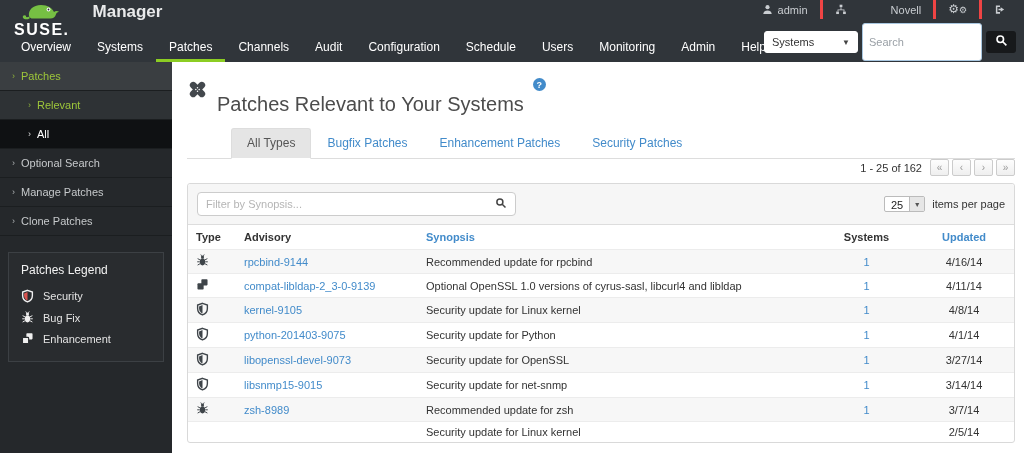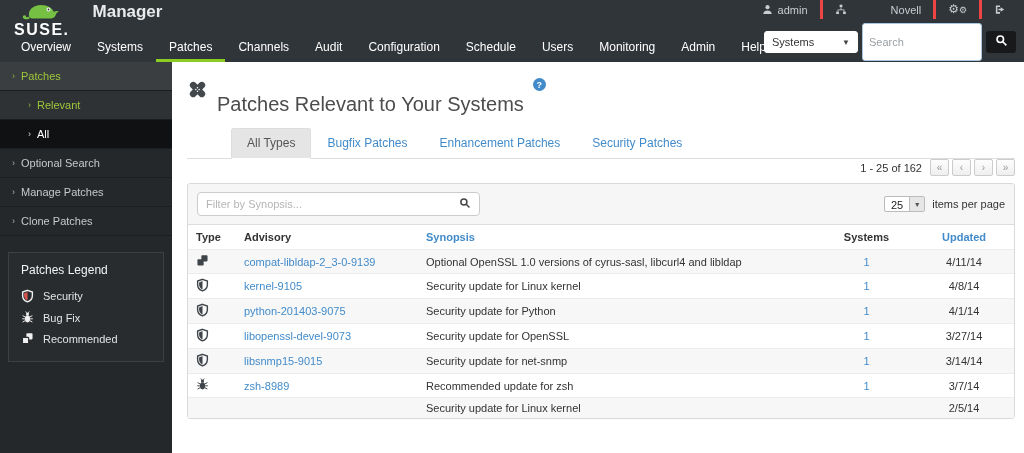--- a/index.html
+++ b/index.html
@@ -61,21 +61,21 @@
   .tab.active { background:#e5e5e5; border:1px solid #ddd; border-bottom:1px solid #fff; border-radius:3px 3px 0 0; color:#555;margin-left:44px; }
 
   .desc { font-size:11px; color:#333; margin:15px 0 12px; }
 
   .list-info { display:flex; justify-content:flex-end; align-items:center; gap:8px; font-size:11px; color:#333; margin-bottom:7px; }
   .pg-btns { display:flex; gap:3px; }
   .pg-btn { min-width:19px; height:17px; border:1px solid #ccc; background:linear-gradient(#fdfdfd,#efefef); color:#999; font-size:10px; line-height:10px; display:flex; align-items:center; justify-content:center; border-radius:2px; cursor:pointer; }
 
   .panel { border:1px solid #d9d9d9; border-radius:3px; }
   .panel-heading { background:#f6f6f6; border-bottom:1px solid #ddd; padding:8px 9px; display:flex; justify-content:space-between; align-items:center; border-radius:3px 3px 0 0; }
-  .filter-group { display:flex; align-items:center; width:283px; height:24px; background:#fff; border:1px solid #ccc; border-radius:4px; padding:0 8px; }
+  .filter-group { display:flex; align-items:center; width:319px; height:24px; background:#fff; border:1px solid #ccc; border-radius:4px; padding:0 8px; }
   .filter-input { border:none; outline:none; flex:1; font-size:11px; font-family:inherit; color:#333; }
   .filter-input::placeholder { color:#b5b5b5; }
   .filter-btn { color:#444; display:flex; align-items:center; cursor:pointer; background:none; border:none; padding:0; }
   .per-page { display:flex; align-items:center; gap:7px; font-size:11px; color:#333; }
   .pp-select { display:flex; align-items:stretch; border:1px solid #bbb; border-radius:2px; background:#fff; height:16px; cursor:pointer; }
   .pp-value { padding:2px 6px 0; font-size:11px; color:#222; }
   .pp-caret { width:15px; background:#e6e6e6; border-left:1px solid #bbb; display:flex; align-items:center; justify-content:center; font-size:7px; color:#555; }
 
   table { width:100%; border-collapse:collapse; table-layout:fixed; }
   col.c-type { width:48px; } col.c-adv { width:182px; } col.c-sys { width:95px; } col.c-upd { width:100px; }
@@ -225,21 +225,21 @@
               </span>
               <span>Bug Fix</span>
             </div>
             <div class="legend-item">
               <span style="color:#f0f0f0">
                 <svg width="13" height="13" viewBox="0 0 16 16">
                   <rect x="6.6" y="1.5" width="7.6" height="7.6" rx="1" fill="currentColor"></rect>
                   <rect x="1.8" y="6.6" width="7.6" height="7.6" rx="1" fill="currentColor" stroke="#292c2f" stroke-width="1.4"></rect>
                 </svg>
               </span>
-              <span>Recommended</span>
+              <span>Enhancement</span>
             </div>
           </div>
       </div>
     </div>
 
     <div class="main">
       <div class="page-title">
         <span class="title-icon">
           <svg width="21" height="21" viewBox="0 0 20 20">
             <g fill="#43484d">
@@ -311,88 +311,103 @@
                 <th class="">Type</th>
                 <th class="">Advisory</th>
                 <th class="sortable ">Synopsis</th>
                 <th class="c">Systems</th>
                 <th class="sortable c">Updated</th>
               </tr>
             </thead>
           <tbody id="table-body">
               <tr>
                 <td><span class="type-ico">
-                    <svg width="13" height="13" viewBox="0 0 16 16">
-                      <rect x="6.6" y="1.5" width="7.6" height="7.6" rx="1" fill="currentColor"></rect>
-                      <rect x="1.8" y="6.6" width="7.6" height="7.6" rx="1" fill="currentColor" stroke="transparent" stroke-width="1.4"></rect>
-                    </svg>
-                  </span></td>
-                <td><a class="lnk">compat-libldap-2_3-0-9139</a></td>
-                <td>Optional OpenSSL 1.0 versions of cyrus-sasl, libcurl4 and libldap</td>
-                <td class="c"><a class="lnk">1</a></td>
-                <td class="c">4/11/14</td>
-              </tr>
-              <tr>
-                <td><span class="type-ico">
-                    <svg width="13" height="14" viewBox="0 0 16 16">
-                      <path d="M8 1 14 3.2v4.3c0 4.1-2.6 6.8-6 7.8-3.4-1-6-3.7-6-7.8V3.2Z" fill="none" stroke="currentColor" stroke-width="1.7"></path>
-                      <path d="M8 3.2 3.8 4.8v2.7c0 3 1.8 5.1 4.2 6z" fill="currentColor"></path>
-                    </svg>
-                  </span></td>
-                <td><a class="lnk">kernel-9105</a></td>
-                <td>Security update for Linux kernel</td>
-                <td class="c"><a class="lnk">1</a></td>
-                <td class="c">4/8/14</td>
-              </tr>
-              <tr>
-                <td><span class="type-ico">
-                    <svg width="13" height="14" viewBox="0 0 16 16">
-                      <path d="M8 1 14 3.2v4.3c0 4.1-2.6 6.8-6 7.8-3.4-1-6-3.7-6-7.8V3.2Z" fill="none" stroke="currentColor" stroke-width="1.7"></path>
-                      <path d="M8 3.2 3.8 4.8v2.7c0 3 1.8 5.1 4.2 6z" fill="currentColor"></path>
-                    </svg>
-                  </span></td>
-                <td><a class="lnk">python-201403-9075</a></td>
-                <td>Security update for Python</td>
-                <td class="c"><a class="lnk">1</a></td>
-                <td class="c">4/1/14</td>
-              </tr>
-              <tr>
-                <td><span class="type-ico">
-                    <svg width="13" height="14" viewBox="0 0 16 16">
-                      <path d="M8 1 14 3.2v4.3c0 4.1-2.6 6.8-6 7.8-3.4-1-6-3.7-6-7.8V3.2Z" fill="none" stroke="currentColor" stroke-width="1.7"></path>
-                      <path d="M8 3.2 3.8 4.8v2.7c0 3 1.8 5.1 4.2 6z" fill="currentColor"></path>
-                    </svg>
-                  </span></td>
-                <td><a class="lnk">libopenssl-devel-9073</a></td>
-                <td>Security update for OpenSSL</td>
-                <td class="c"><a class="lnk">1</a></td>
-                <td class="c">3/27/14</td>
-              </tr>
-              <tr>
-                <td><span class="type-ico">
-                    <svg width="13" height="14" viewBox="0 0 16 16">
-                      <path d="M8 1 14 3.2v4.3c0 4.1-2.6 6.8-6 7.8-3.4-1-6-3.7-6-7.8V3.2Z" fill="none" stroke="currentColor" stroke-width="1.7"></path>
-                      <path d="M8 3.2 3.8 4.8v2.7c0 3 1.8 5.1 4.2 6z" fill="currentColor"></path>
-                    </svg>
-                  </span></td>
-                <td><a class="lnk">libsnmp15-9015</a></td>
-                <td>Security update for net-snmp</td>
-                <td class="c"><a class="lnk">1</a></td>
-                <td class="c">3/14/14</td>
-              </tr>
-              <tr>
-                <td><span class="type-ico">
                     <svg width="13" height="13" viewBox="0 0 16 16" fill="currentColor">
                       <ellipse cx="8" cy="9.6" rx="3.3" ry="4.4"></ellipse>
                       <circle cx="8" cy="3.7" r="1.9"></circle>
                       <g stroke="currentColor" stroke-width="1.2" fill="none">
                         <path d="M4.9 7.2 2 5.7M4.6 9.6H1.5M4.9 12 2 13.6M11.1 7.2 14 5.7M11.4 9.6h3.1M11.1 12 14 13.6M6.9 2.2 5.9.7M9.1 2.2 10.1.7"></path>
                       </g>
                     </svg>
                   </span></td>
+                <td><a class="lnk">rpcbind-9144</a></td>
+                <td>Recommended update for rpcbind</td>
+                <td class="c"><a class="lnk">1</a></td>
+                <td class="c">4/16/14</td>
+              </tr>
+              <tr>
+                <td><span class="type-ico">
+                    <svg width="13" height="13" viewBox="0 0 16 16">
+                      <rect x="6.6" y="1.5" width="7.6" height="7.6" rx="1" fill="currentColor"></rect>
+                      <rect x="1.8" y="6.6" width="7.6" height="7.6" rx="1" fill="currentColor" stroke="transparent" stroke-width="1.4"></rect>
+                    </svg>
+                  </span></td>
+                <td><a class="lnk">compat-libldap-2_3-0-9139</a></td>
+                <td>Optional OpenSSL 1.0 versions of cyrus-sasl, libcurl4 and libldap</td>
+                <td class="c"><a class="lnk">1</a></td>
+                <td class="c">4/11/14</td>
+              </tr>
+              <tr>
+                <td><span class="type-ico">
+                    <svg width="13" height="14" viewBox="0 0 16 16">
+                      <path d="M8 1 14 3.2v4.3c0 4.1-2.6 6.8-6 7.8-3.4-1-6-3.7-6-7.8V3.2Z" fill="none" stroke="currentColor" stroke-width="1.7"></path>
+                      <path d="M8 3.2 3.8 4.8v2.7c0 3 1.8 5.1 4.2 6z" fill="currentColor"></path>
+                    </svg>
+                  </span></td>
+                <td><a class="lnk">kernel-9105</a></td>
+                <td>Security update for Linux kernel</td>
+                <td class="c"><a class="lnk">1</a></td>
+                <td class="c">4/8/14</td>
+              </tr>
+              <tr>
+                <td><span class="type-ico">
+                    <svg width="13" height="14" viewBox="0 0 16 16">
+                      <path d="M8 1 14 3.2v4.3c0 4.1-2.6 6.8-6 7.8-3.4-1-6-3.7-6-7.8V3.2Z" fill="none" stroke="currentColor" stroke-width="1.7"></path>
+                      <path d="M8 3.2 3.8 4.8v2.7c0 3 1.8 5.1 4.2 6z" fill="currentColor"></path>
+                    </svg>
+                  </span></td>
+                <td><a class="lnk">python-201403-9075</a></td>
+                <td>Security update for Python</td>
+                <td class="c"><a class="lnk">1</a></td>
+                <td class="c">4/1/14</td>
+              </tr>
+              <tr>
+                <td><span class="type-ico">
+                    <svg width="13" height="14" viewBox="0 0 16 16">
+                      <path d="M8 1 14 3.2v4.3c0 4.1-2.6 6.8-6 7.8-3.4-1-6-3.7-6-7.8V3.2Z" fill="none" stroke="currentColor" stroke-width="1.7"></path>
+                      <path d="M8 3.2 3.8 4.8v2.7c0 3 1.8 5.1 4.2 6z" fill="currentColor"></path>
+                    </svg>
+                  </span></td>
+                <td><a class="lnk">libopenssl-devel-9073</a></td>
+                <td>Security update for OpenSSL</td>
+                <td class="c"><a class="lnk">1</a></td>
+                <td class="c">3/27/14</td>
+              </tr>
+              <tr>
+                <td><span class="type-ico">
+                    <svg width="13" height="14" viewBox="0 0 16 16">
+                      <path d="M8 1 14 3.2v4.3c0 4.1-2.6 6.8-6 7.8-3.4-1-6-3.7-6-7.8V3.2Z" fill="none" stroke="currentColor" stroke-width="1.7"></path>
+                      <path d="M8 3.2 3.8 4.8v2.7c0 3 1.8 5.1 4.2 6z" fill="currentColor"></path>
+                    </svg>
+                  </span></td>
+                <td><a class="lnk">libsnmp15-9015</a></td>
+                <td>Security update for net-snmp</td>
+                <td class="c"><a class="lnk">1</a></td>
+                <td class="c">3/14/14</td>
+              </tr>
+              <tr>
+                <td><span class="type-ico">
+                    <svg width="13" height="13" viewBox="0 0 16 16" fill="currentColor">
+                      <ellipse cx="8" cy="9.6" rx="3.3" ry="4.4"></ellipse>
+                      <circle cx="8" cy="3.7" r="1.9"></circle>
+                      <g stroke="currentColor" stroke-width="1.2" fill="none">
+                        <path d="M4.9 7.2 2 5.7M4.6 9.6H1.5M4.9 12 2 13.6M11.1 7.2 14 5.7M11.4 9.6h3.1M11.1 12 14 13.6M6.9 2.2 5.9.7M9.1 2.2 10.1.7"></path>
+                      </g>
+                    </svg>
+                  </span></td>
                 <td><a class="lnk">zsh-8989</a></td>
                 <td>Recommended update for zsh</td>
                 <td class="c"><a class="lnk">1</a></td>
                 <td class="c">3/7/14</td>
               </tr>
               <tr>
                 <td></td>
                 <td></td>
                 <td>Security update for Linux kernel</td>
                 <td class="c"></td>

